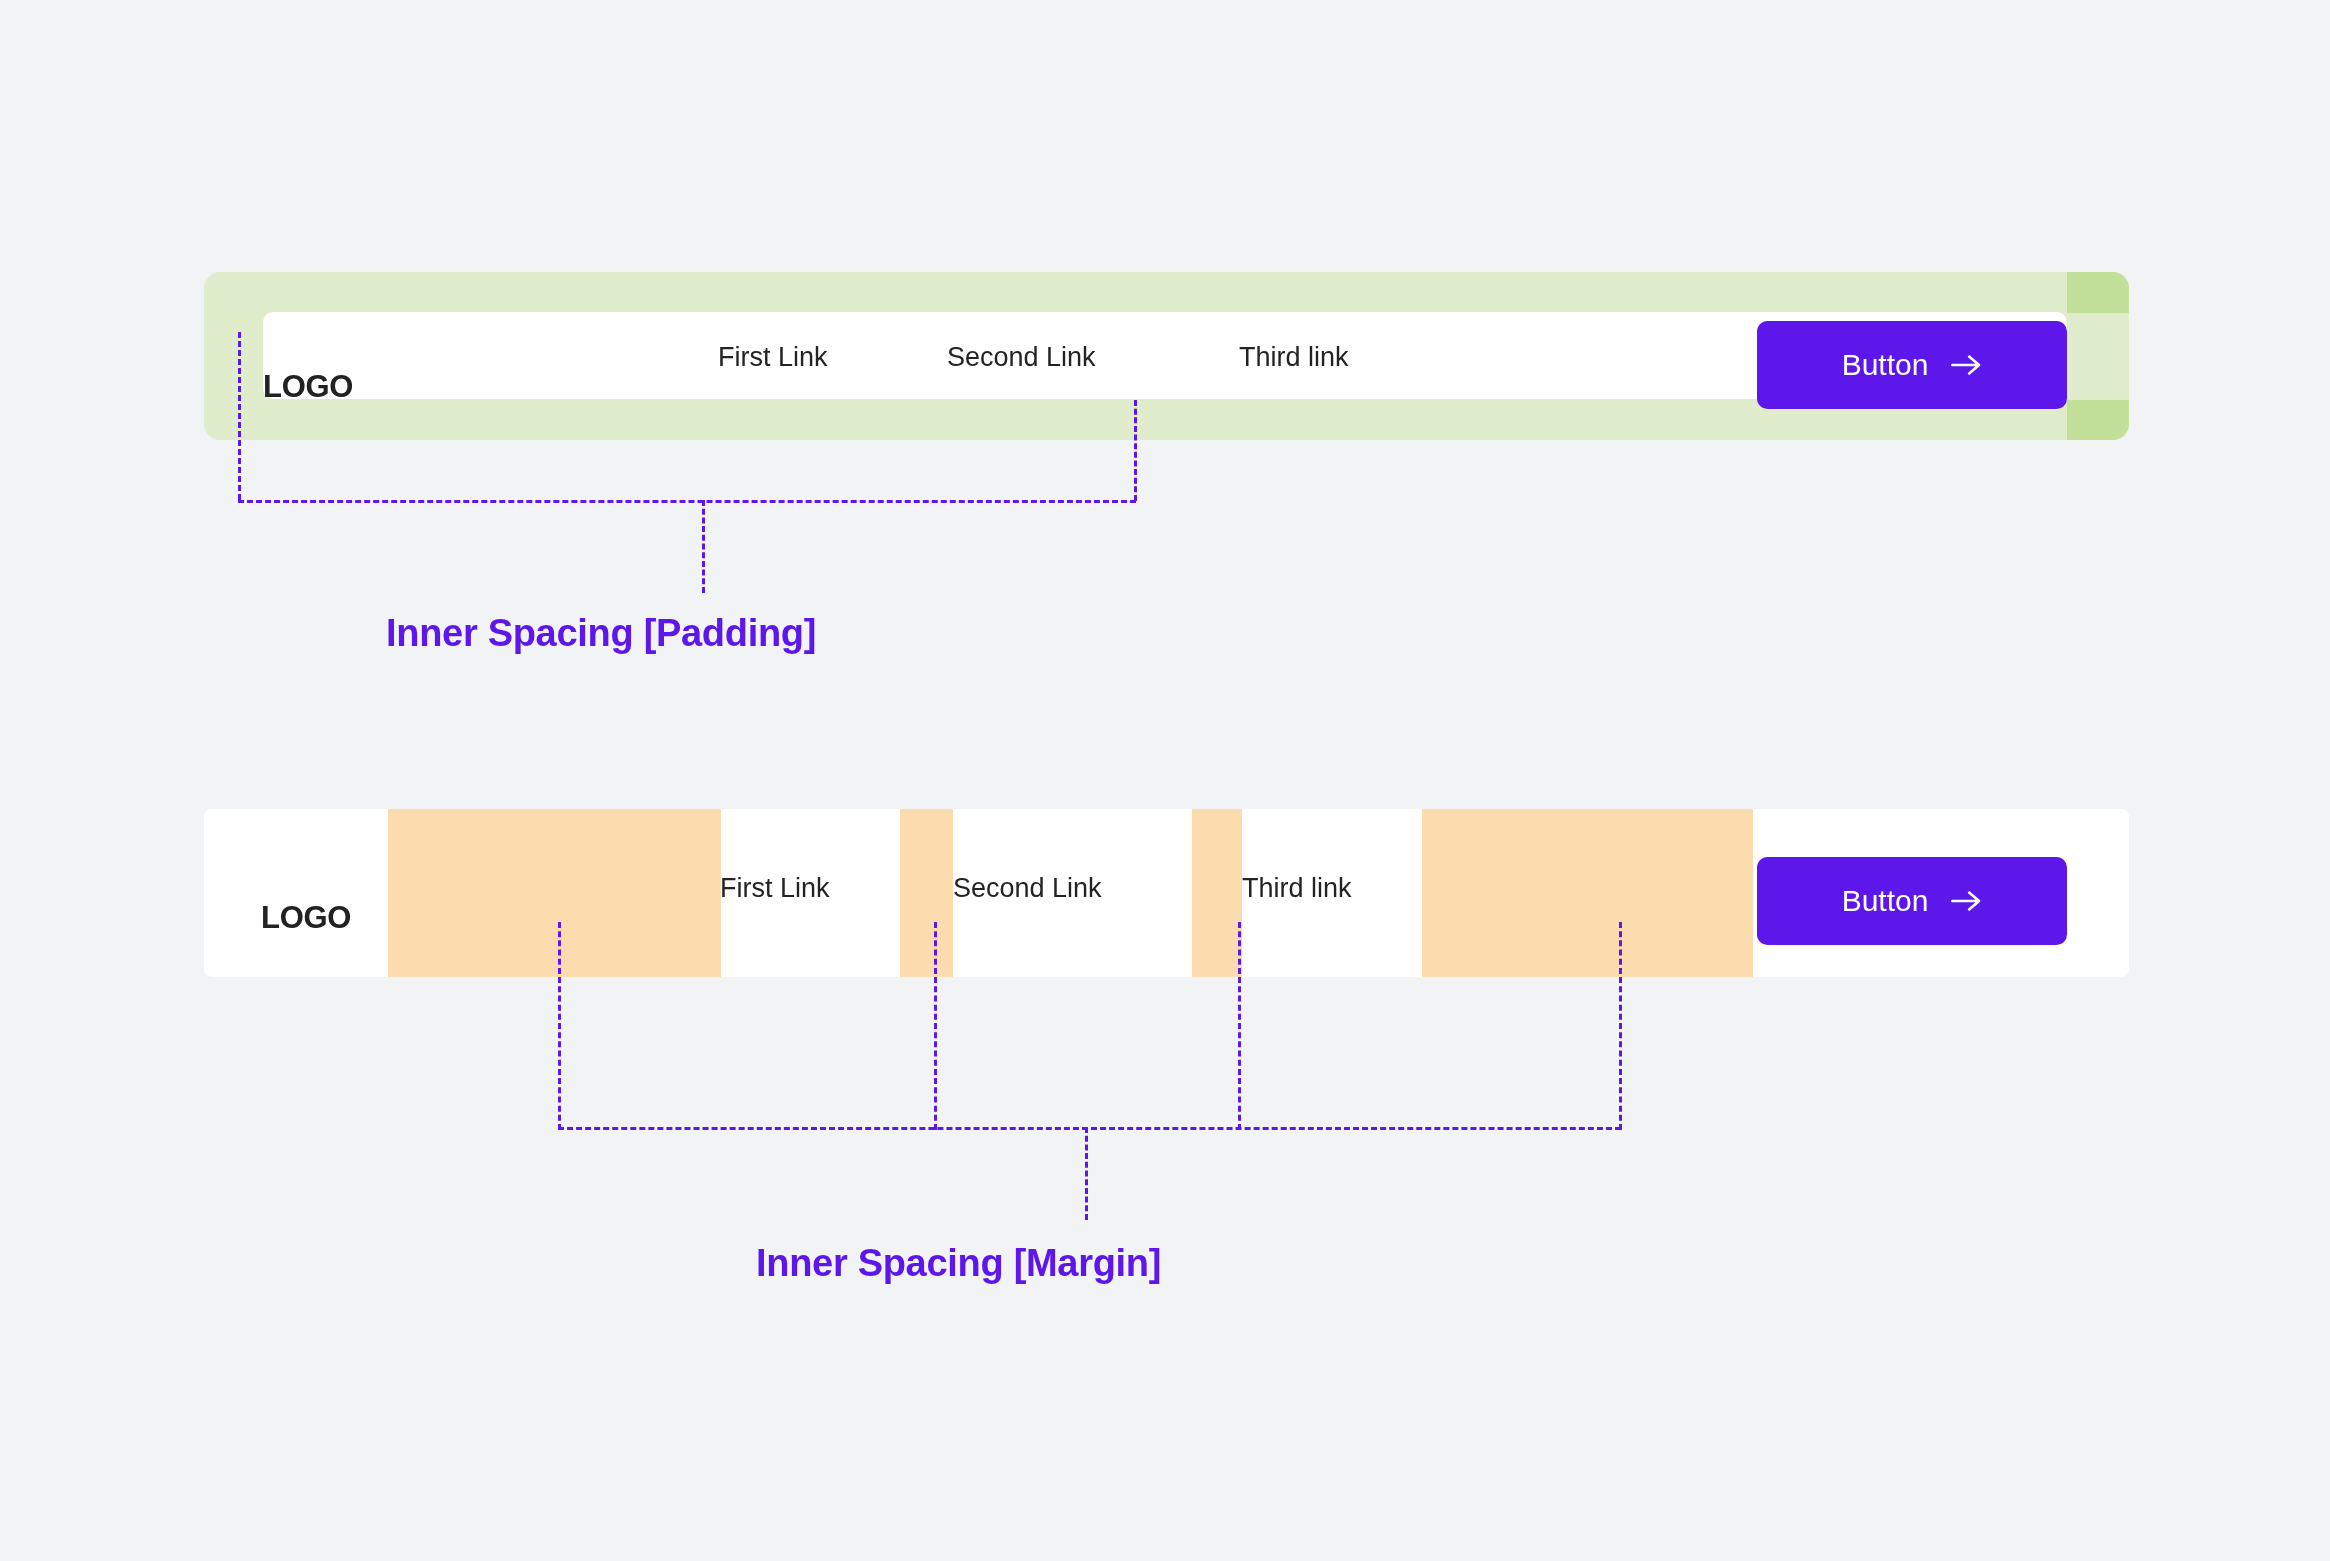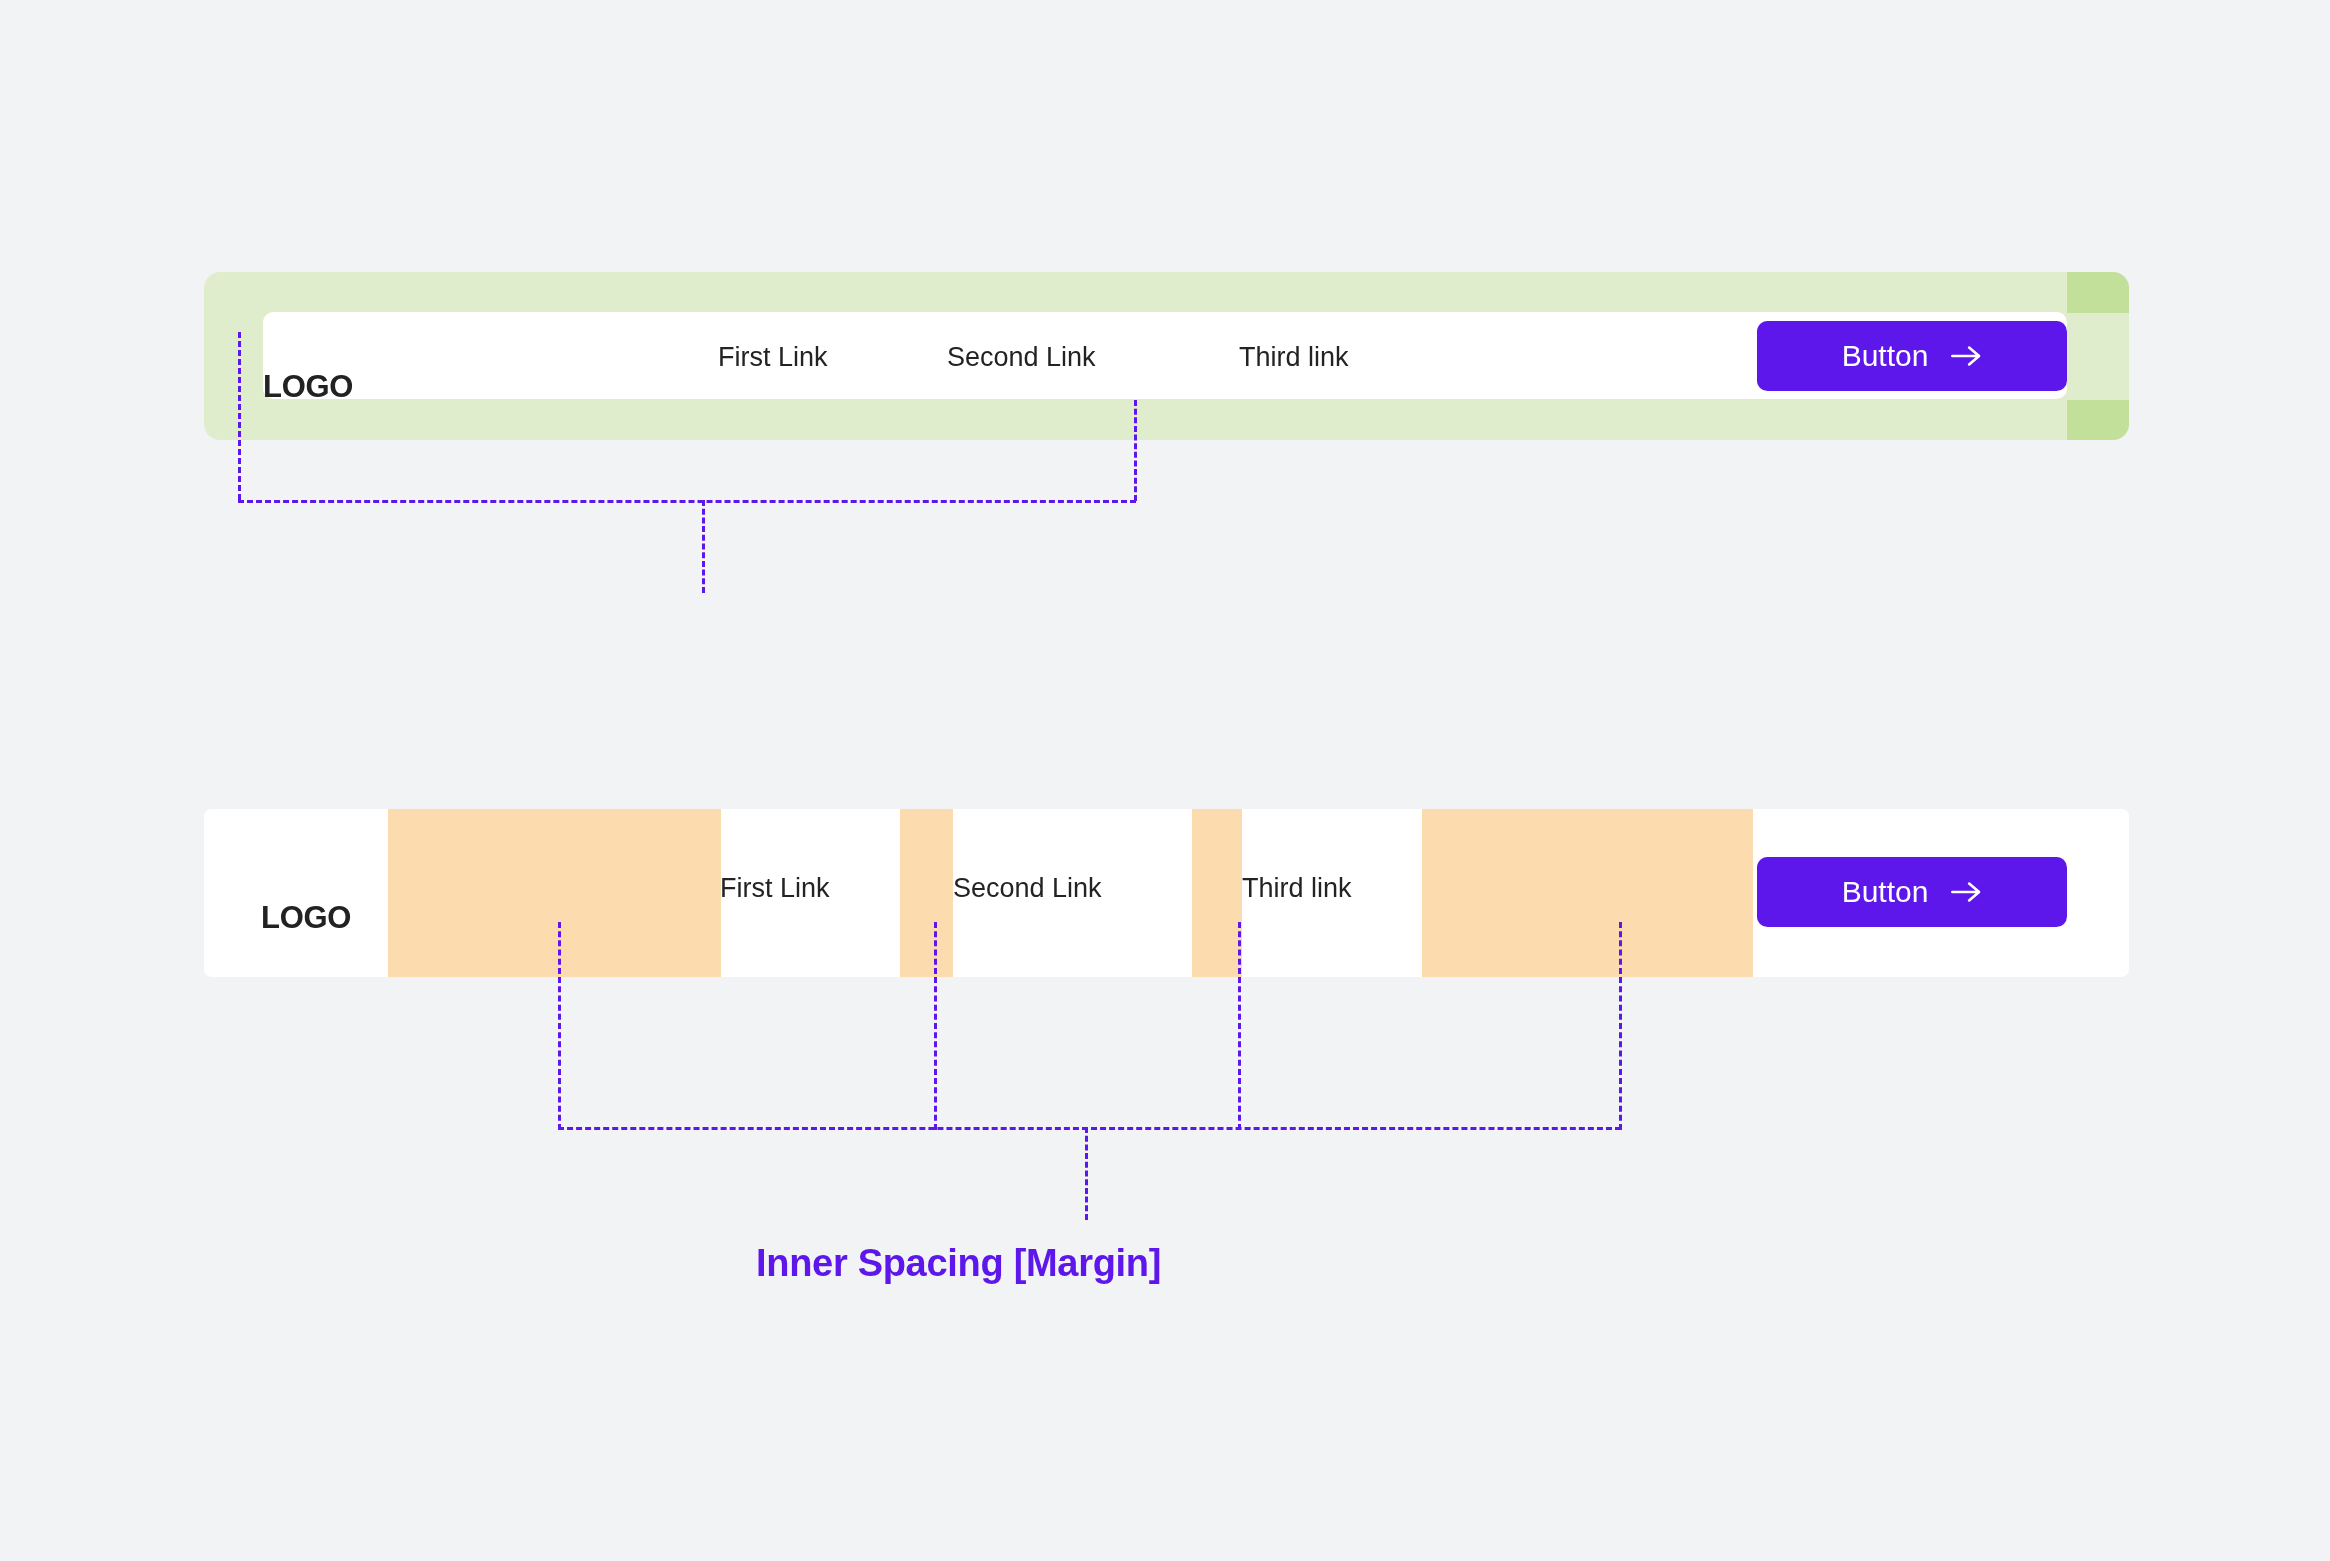--- a/index.html
+++ b/index.html
@@ -110,21 +110,21 @@
 
   .cta {
     background: #5E17EB;
     border-radius: 10.6px;
     border: none;
     display: flex;
     align-items: center;
     justify-content: center;
     gap: 23px;
     padding: 0 30px;
-    height: 70px;
+    height: 88px;
     box-sizing: border-box;
     cursor: pointer;
   }
   .cta-label {
     color: #FFFFFF;
     font-family: "Liberation Sans", sans-serif;
     font-weight: 400;
     font-size: 30px;
     white-space: nowrap;
   }
@@ -201,20 +201,21 @@
         <path d="M2 21 H52 M34 5 L53 21 L34 37" fill="none" stroke="#FFFFFF" stroke-width="5" stroke-linecap="round" stroke-linejoin="round"></path>
       </svg>
     </span>
   </div>
 
   <div class="vline" style="left:238px;  top:332px;  height:168px;"></div>
   <div class="vline" style="left:1134px; top:400px;  height:101px;"></div>
   <div class="hline" style="left:238px;  top:500px;  width:898px;"></div>
   <div class="vline" style="left:702px; top:500px;  height:93px;"></div>
 
+  <div class="callout callout-padding">Inner Spacing [Padding]</div>
 
   <div class="navbar2">
     <div class="margin-block" style="left:184px; width:333px;"></div>
     <div class="margin-block" style="left:696px; width:53px;"></div>
     <div class="margin-block" style="left:988px; width:50px;"></div>
     <div class="margin-block" style="left:1218px; width:331px;"></div>
   </div>
 
   <div class="logo n2-logo">LOGO</div>
 

